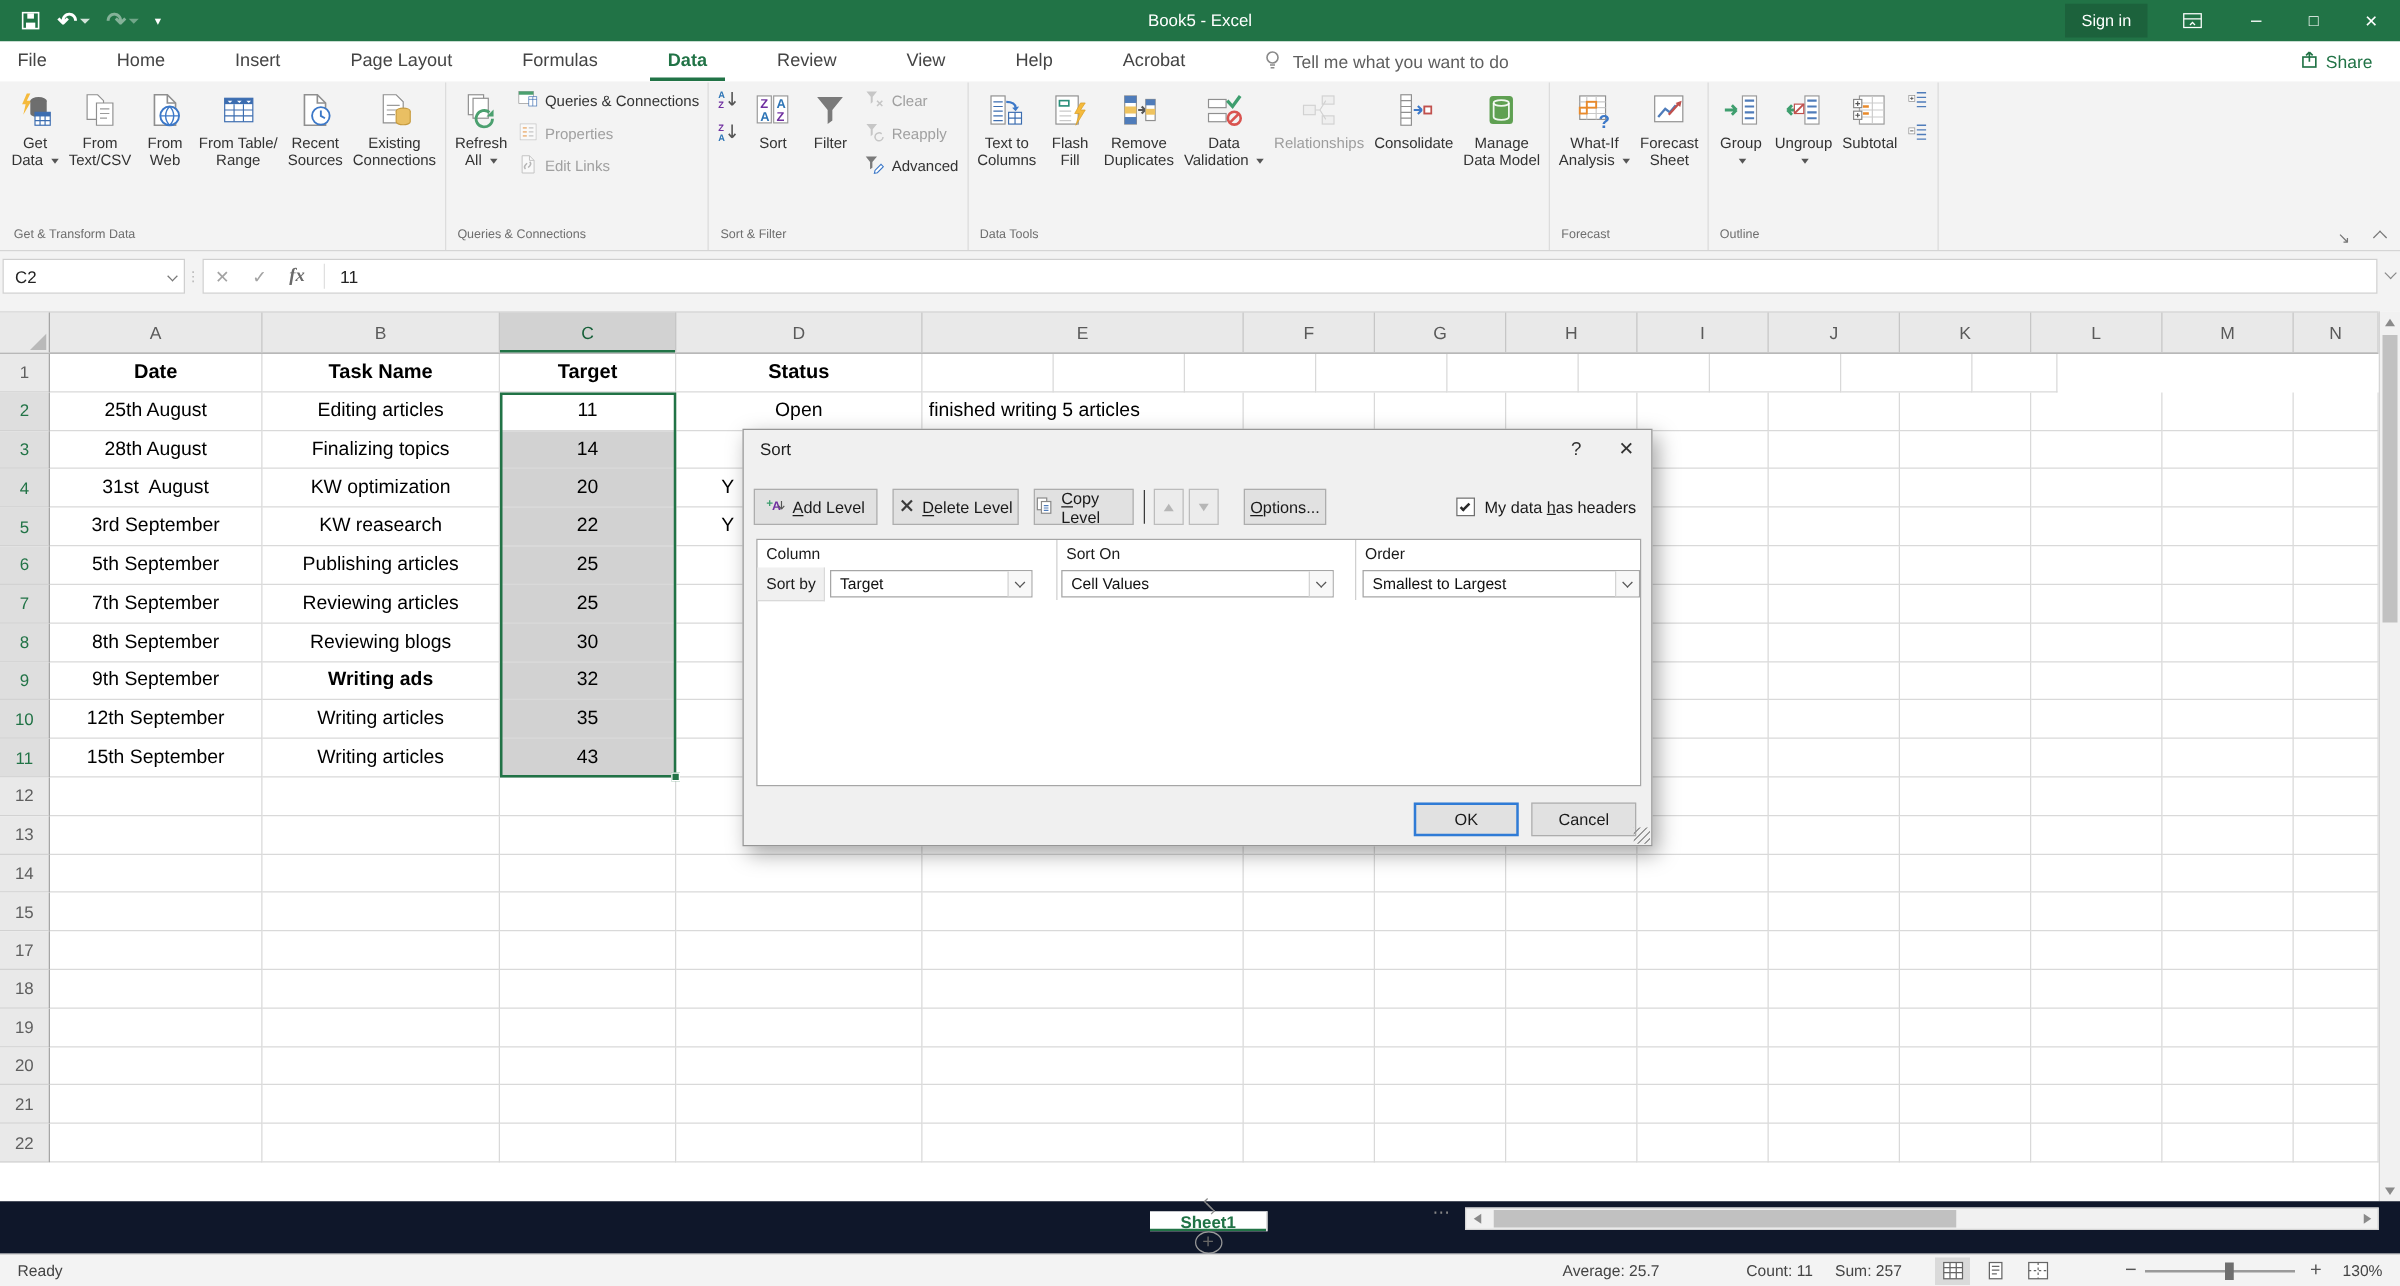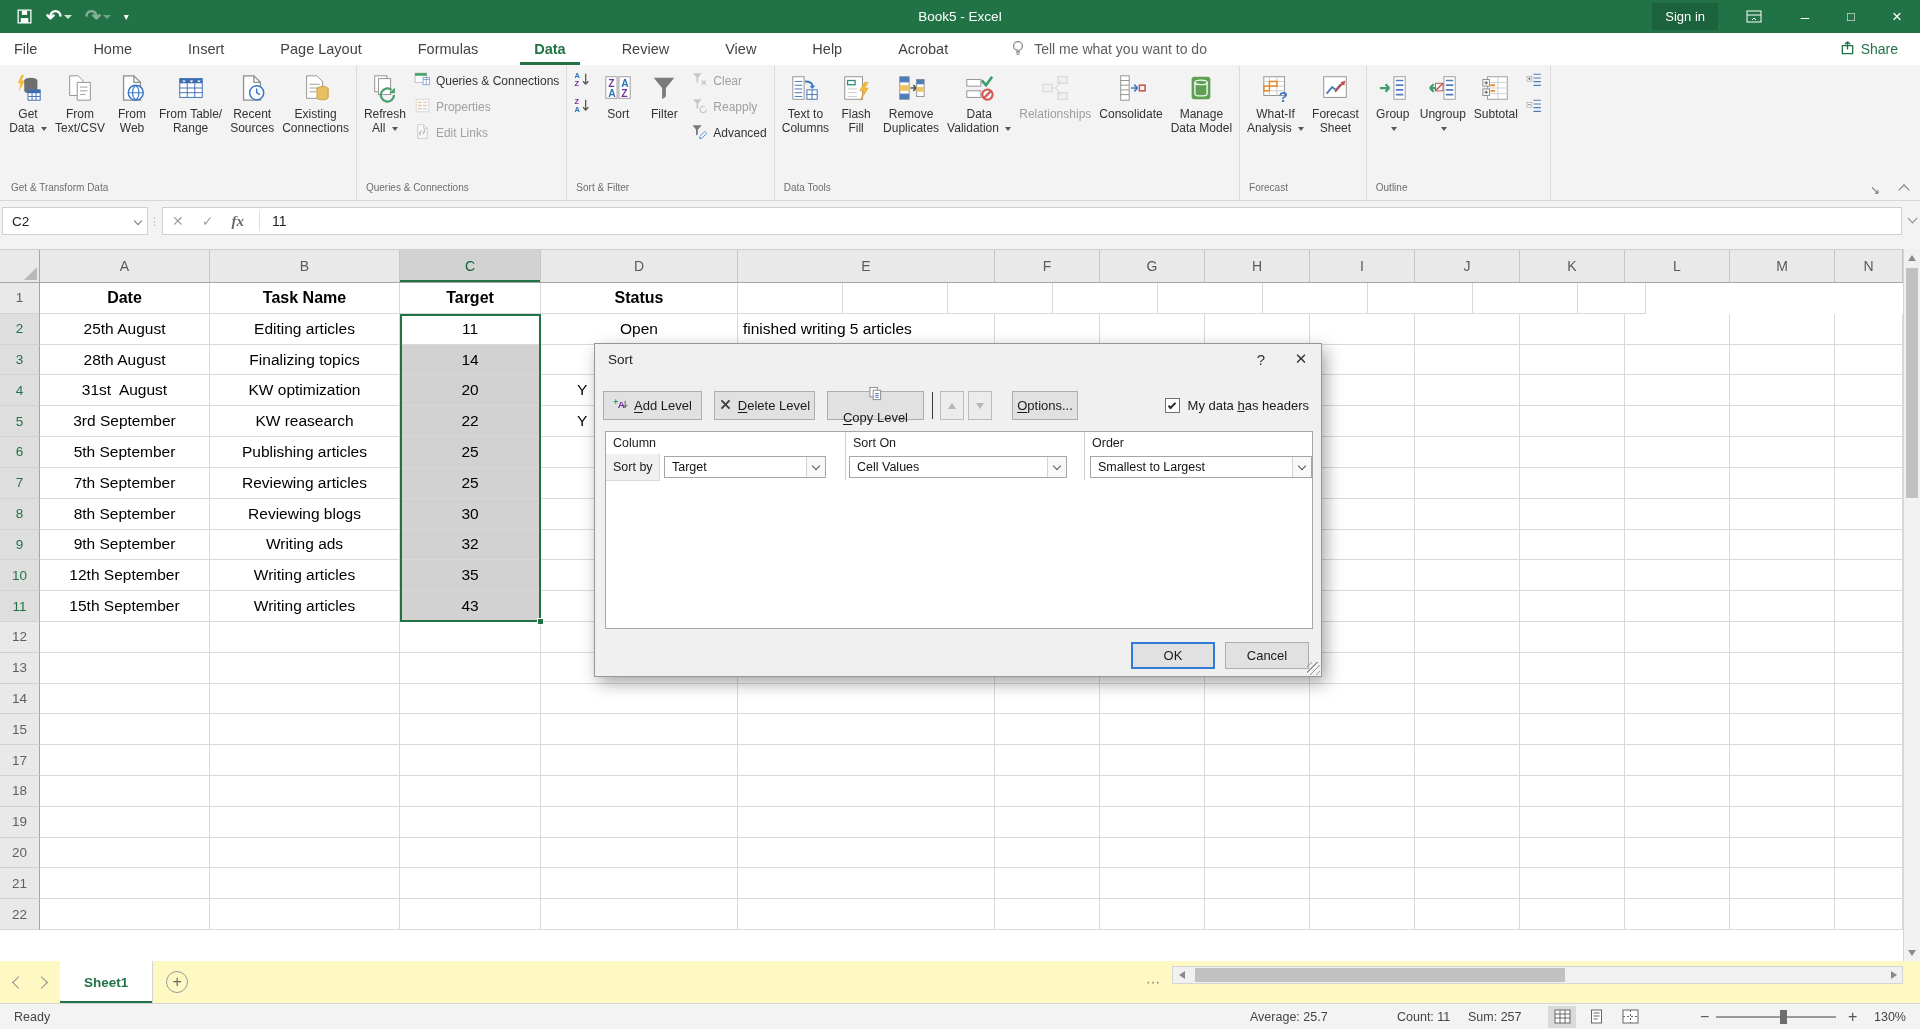--- a/index.html
+++ b/index.html
@@ -100,21 +100,21 @@
   .dialog{position:absolute;left:594px;top:343px;width:728px;height:334px;background:#f0f0f0;
     border:1px solid #969696;box-shadow:4px 6px 16px rgba(0,0,0,.35);z-index:20;font-size:13px;color:#1a1a1a;}
   .dlg-title{height:30px;display:flex;align-items:center;padding-left:13px;font-size:13.5px;color:#222;}
   .dlg-help,.dlg-close{width:40px;height:30px;display:flex;align-items:center;justify-content:center;
     color:#333;font-size:15px;}
   .dlg-help{margin-left:auto;}
   .dlg-toolbar{position:absolute;left:8px;top:47px;right:8px;height:29px;display:flex;align-items:center;}
   .dbtn{height:29px;background:#e1e1e1;border:1px solid #adadad;display:flex;align-items:center;
     justify-content:center;gap:6px;font-size:13px;color:#1a1a1a;}
   .dbtn u{text-underline-offset:2px;}
-  .b-add{width:99px;} .b-del{width:101px;margin-left:12px;} .b-copy{width:97px;margin-left:12px;flex-direction:column;}
+  .b-add{width:99px;} .b-del{width:101px;margin-left:12px;} .b-copy{width:80px;margin-left:12px;}
   .tsep{width:1px;height:27px;background:#3c3c3c;margin:0 7px 0 8px;}
   .b-up,.b-dn{width:24px;background:#ececec;border:1px solid #bcbcbc;margin-right:4px;}
   .b-opt{width:66px;margin-left:16px;}
   .dchk{margin-left:auto;display:flex;align-items:center;gap:8px;margin-right:4px;}
   .ckbox{width:15px;height:15px;background:#fff;border:1px solid #707070;display:flex;align-items:center;justify-content:center;}
   .ckm{width:8px;height:4px;border-left:2px solid #2b2b2b;border-bottom:2px solid #2b2b2b;transform:rotate(-45deg);margin-top:-2px;}
   .dgrid{position:absolute;left:10px;top:87px;width:708px;height:198px;background:#fff;border:1px solid #a6a6a6;}
   .dgh{position:absolute;top:0;height:22px;line-height:23px;font-size:12.5px;color:#1a1a1a;}
   .dvline{position:absolute;top:0;width:1px;height:48px;background:#d0d0d0;}
   .sortbycell{position:absolute;left:0;top:22px;width:54px;height:27px;background:#f0f0f0;
@@ -126,22 +126,22 @@
   .chev{width:6px;height:6px;border-right:1.5px solid #555;border-bottom:1.5px solid #555;
     transform:rotate(45deg);margin-top:-3px;}
   .dok{position:absolute;left:536px;top:298px;width:84px;height:27px;background:#e1e1e1;
     border:2px solid #2f7bd6;font-size:13px;display:flex;align-items:center;justify-content:center;}
   .dcancel{position:absolute;left:630px;top:298px;width:84px;height:27px;background:#e1e1e1;
     border:1px solid #adadad;font-size:13px;display:flex;align-items:center;justify-content:center;}
   .dgrip{position:absolute;right:1px;bottom:1px;width:13px;height:13px;
     background:repeating-linear-gradient(135deg,transparent 0 3px,#9a9a9a 3px 4px);}
 
   
-  .tabbar{position:absolute;top:961px;left:0;right:0;height:42px;background:#fef9c3;display:flex;
-    align-items:center;font-size:13px;color:#666;z-index:10;}
+  .tabbar{position:absolute;top:961px;left:0;right:0;height:42px;background:#0f172a;display:flex;
+    align-items:center;font-size:13px;color:#666;z-index:10;flex-direction:column;}
   .tb-arrow{width:9px;height:9px;border-left:1.6px solid #8a8a8a;border-bottom:1.6px solid #8a8a8a;}
   .tb-arrow.l{transform:rotate(45deg);margin-left:14px;}
   .tb-arrow.r{transform:rotate(-135deg);margin-left:14px;}
   .sheettab{height:100%;padding:0 24px;background:#fff;color:#217346;font-weight:700;display:flex;
     align-items:center;margin-left:14px;border-right:1px solid #d5d5d5;box-shadow:inset 0 -2px 0 #217346;font-size:13.5px;}
   .newsheet{width:22px;height:22px;border-radius:50%;border:1px solid #999;color:#666;display:flex;
     align-items:center;justify-content:center;margin-left:13px;font-size:16px;line-height:1;}
   .tb-dots{position:absolute;left:1146px;color:#888;font-size:14px;letter-spacing:2px;}
   .hscroll{position:absolute;left:1172px;right:17px;top:5px;height:18px;background:#f1f1f1;
     border:1px solid #d5d5d5;display:flex;align-items:center;}
@@ -750,21 +750,21 @@
       <div class="cell" style="width: 105px;"></div>
       <div class="cell" style="width: 105px;"></div>
       <div class="cell" style="width: 105px;"></div>
       <div class="cell" style="width: 105px;"></div>
       <div class="cell" style="width: 105px;"></div>
       <div class="cell" style="width: 68px;"></div>
     </div>
     <div class="grow" style="height: 30.8182px;">
       <div class="rn selr">9</div>
       <div class="cell" style="width: 170px;">9th September</div>
-      <div class="cell" style="width: 190px;">Writing ads</div>
+      <div class="cell" style="width: 190px; font-weight: bold;">Writing ads</div>
       <div class="cell sel" style="width: 141px;">32</div>
       <div class="cell" style="width: 197px;"></div>
       <div class="cell" style="width: 257px;"></div>
       <div class="cell" style="width: 105px;"></div>
       <div class="cell" style="width: 105px;"></div>
       <div class="cell" style="width: 105px;"></div>
       <div class="cell" style="width: 105px;"></div>
       <div class="cell" style="width: 105px;"></div>
       <div class="cell" style="width: 105px;"></div>
       <div class="cell" style="width: 105px;"></div>

